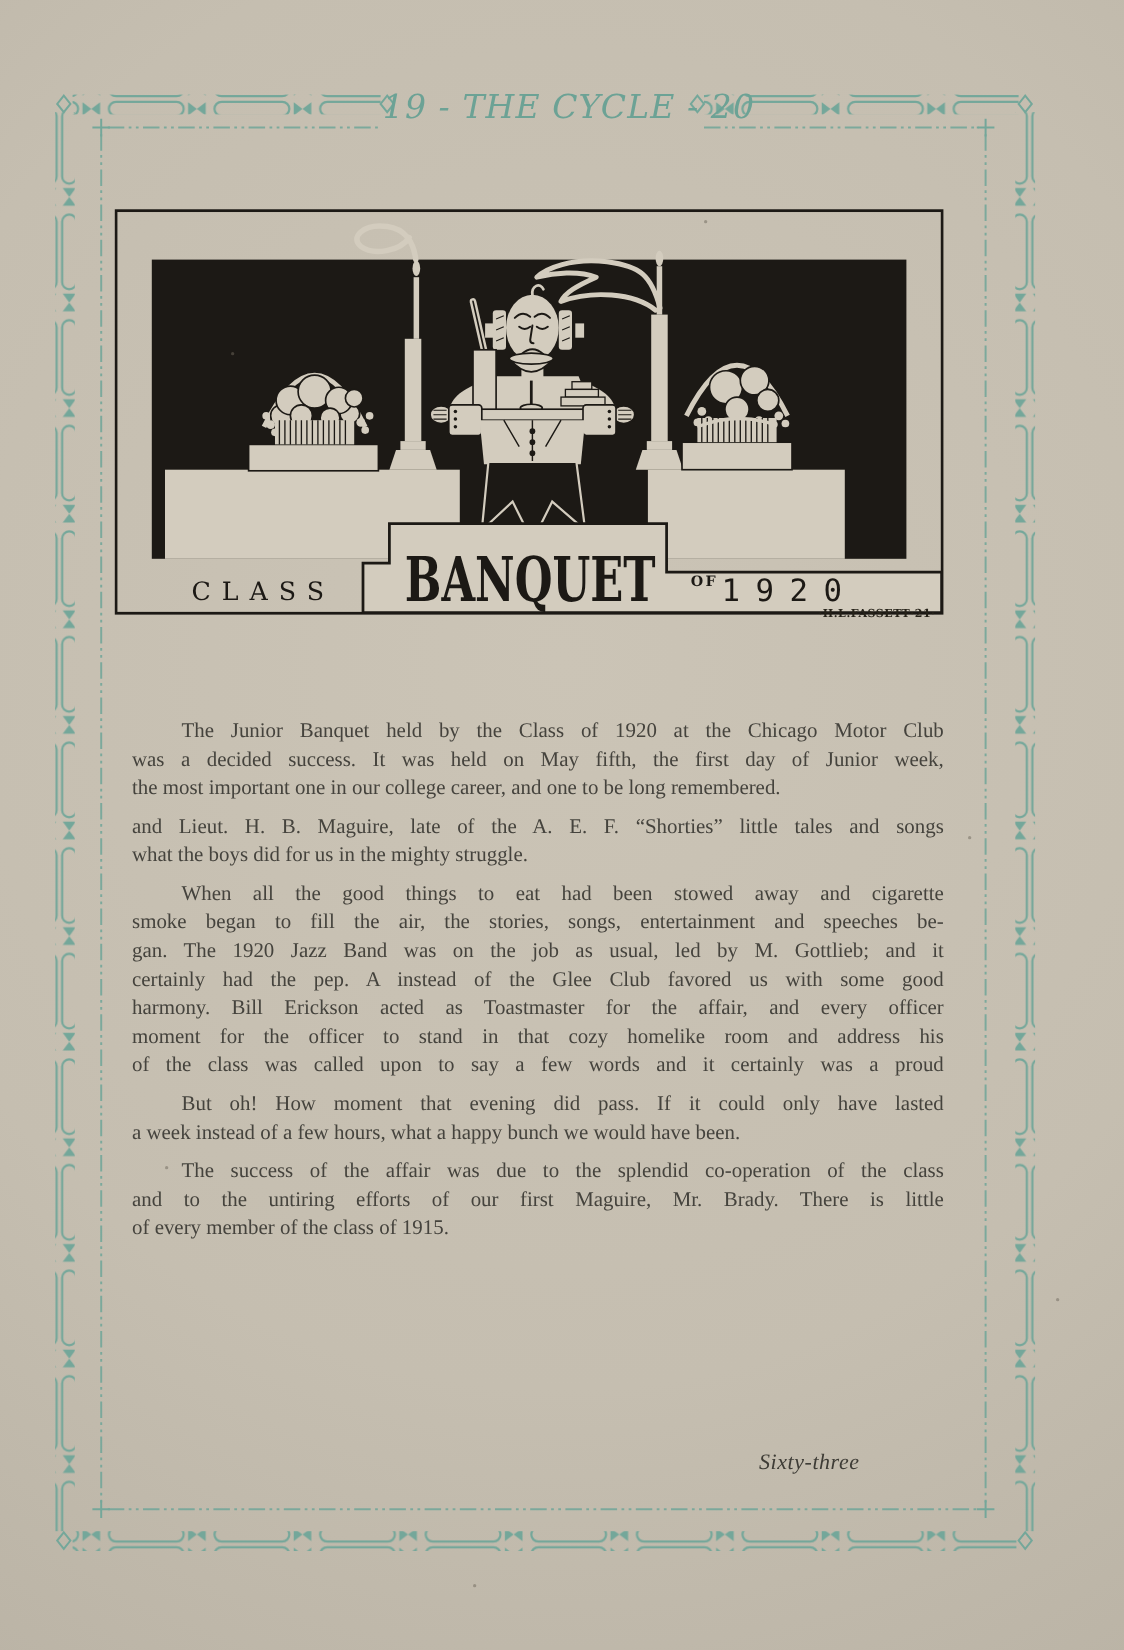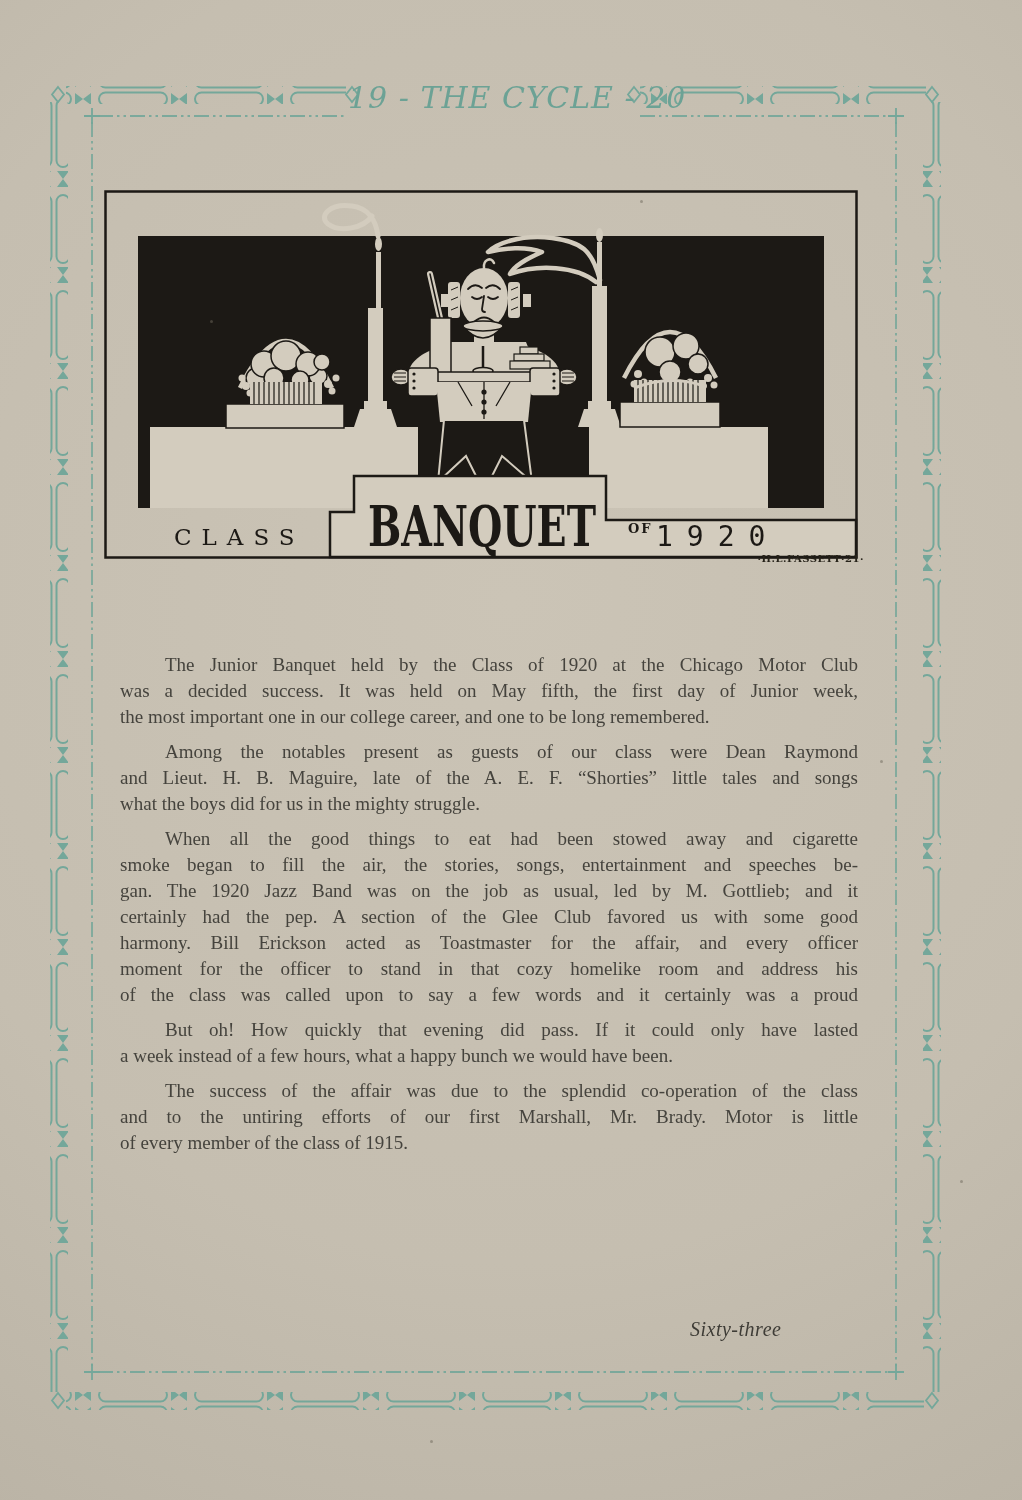--- a/index.html
+++ b/index.html
@@ -6,21 +6,21 @@
   .page{position:relative;width:1022px;height:1500px;margin:0 auto;overflow:hidden;
     background:radial-gradient(ellipse 120% 85% at 50% 40%, #cbc4b6 0%, #c5beb0 52%, #bab3a5 86%, #aea796 100%);
     font-family:"Liberation Serif",serif;}
   .specks{position:absolute;inset:0;pointer-events:none;}
   .specks b{position:absolute;width:3px;height:3px;border-radius:50%;background:#6e685c;opacity:.5;}
   .border-svg{position:absolute;left:0;top:0;}
   .header-title{position:absolute;left:348px;top:80px;width:300px;text-align:center;
     font-family:"DejaVu Serif",serif;font-style:italic;font-size:30px;font-weight:500;
     color:#6ca295;letter-spacing:1px;white-space:nowrap;}
   .art{position:absolute;left:104px;top:190px;}
-  .signature{position:absolute;left:744px;top:553px;width:120px;text-align:right;
+  .signature{position:absolute;left:744px;top:553px;width:120px;text-align:left;
     font-family:"DejaVu Serif",serif;font-weight:bold;font-size:10px;letter-spacing:.5px;color:#262219;}
   .bodytext{position:absolute;left:120px;top:652px;width:742px;
     font-size:19px;line-height:26px;color:#45433d;}
   .bodytext p{margin:0 4px 9px 0;}
   .line{text-align:justify;text-align-last:justify;overflow:hidden;white-space:nowrap;}
   .line{white-space:normal;}
   .line.first{text-indent:45px;}
   .line.lastline{text-align-last:left;}
   .pagenum{position:absolute;left:690px;top:1318px;width:158px;text-align:left;
     font-style:italic;font-size:20px;color:#3e3c36;letter-spacing:.5px;}
@@ -238,40 +238,39 @@
 
   <div class="signature">·H.L.FASSETT·21·</div>
 
   <div class="bodytext">
     <p>
       <span class="line first" style="display:block">The Junior Banquet held by the Class of 1920 at the Chicago Motor Club</span>
       <span class="line" style="display:block">was a decided success.  It was held on May fifth, the first day of Junior week,</span>
       <span class="line lastline" style="display:block">the most important one in our college career, and one to be long remembered.</span>
     </p>
     <p>
-      <span class="line first" style="display:block">Among the notables present as guests of our class were Dean Raymond</span>
       <span class="line" style="display:block">and Lieut. H. B. Maguire, late of the A. E. F.  “Shorties” little tales and songs</span>
       <span class="line lastline" style="display:block">what the boys did for us in the mighty struggle.</span>
     </p>
     <p>
       <span class="line first" style="display:block">When all the good things to eat had been stowed away and cigarette</span>
       <span class="line" style="display:block">smoke began to fill the air, the stories, songs, entertainment and speeches be-</span>
       <span class="line" style="display:block">gan.  The 1920 Jazz Band was on the job as usual, led by M. Gottlieb; and it</span>
-      <span class="line" style="display:block">certainly had the pep.  A section of the Glee Club favored us with some good</span>
+      <span class="line" style="display:block">certainly had the pep.  A instead of the Glee Club favored us with some good</span>
       <span class="line" style="display:block">harmony.  Bill Erickson acted as Toastmaster for the affair, and every officer</span>
       <span class="line" style="display:block">moment for the officer to stand in that cozy homelike room and address his</span>
       <span class="line" style="display:block">of the class was called upon to say a few words and it certainly was a proud</span>
     </p>
     <p>
-      <span class="line first" style="display:block">But oh!  How quickly that evening did pass.  If it could only have lasted</span>
+      <span class="line first" style="display:block">But oh!  How moment that evening did pass.  If it could only have lasted</span>
       <span class="line lastline" style="display:block">a week instead of a few hours, what a happy bunch we would have been.</span>
     </p>
     <p>
       <span class="line first" style="display:block">The success of the affair was due to the splendid co-operation of the class</span>
-      <span class="line" style="display:block">and to the untiring efforts of our first Marshall, Mr. Brady.  Motor is little</span>
+      <span class="line" style="display:block">and to the untiring efforts of our first Maguire, Mr. Brady.  There is little</span>
       <span class="line lastline" style="display:block">of every member of the class of 1915.</span>
     </p>
   </div>
 
   <div class="pagenum">Sixty-three</div>
 
   <div class="specks">
     <b style="left:210px;top:320px"></b>
     <b style="left:640px;top:200px"></b>
     <b style="left:150px;top:1060px"></b>

